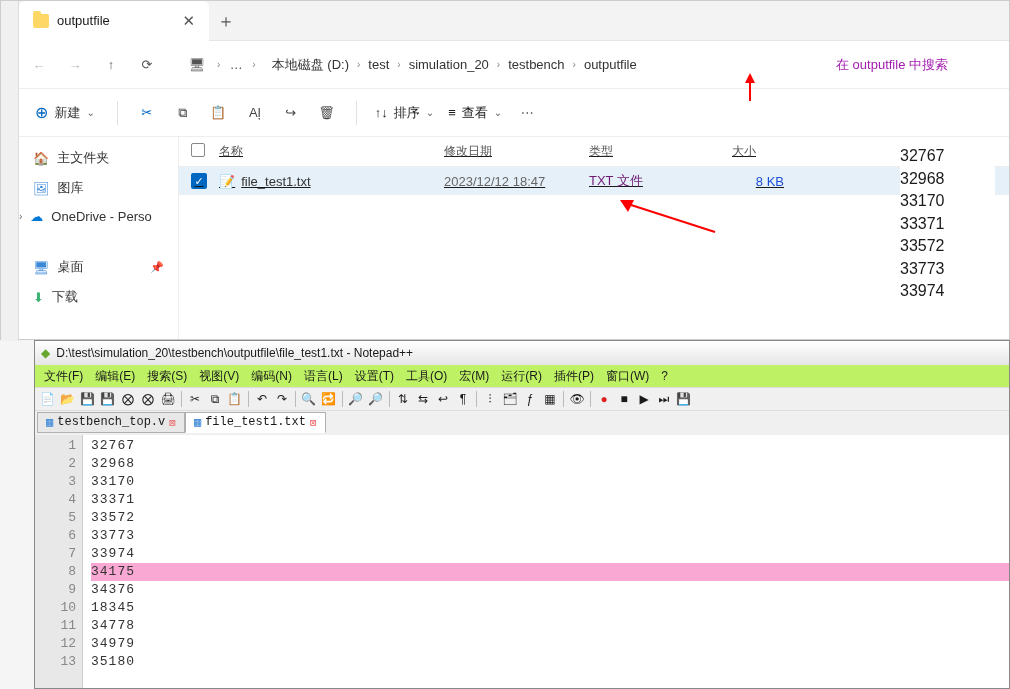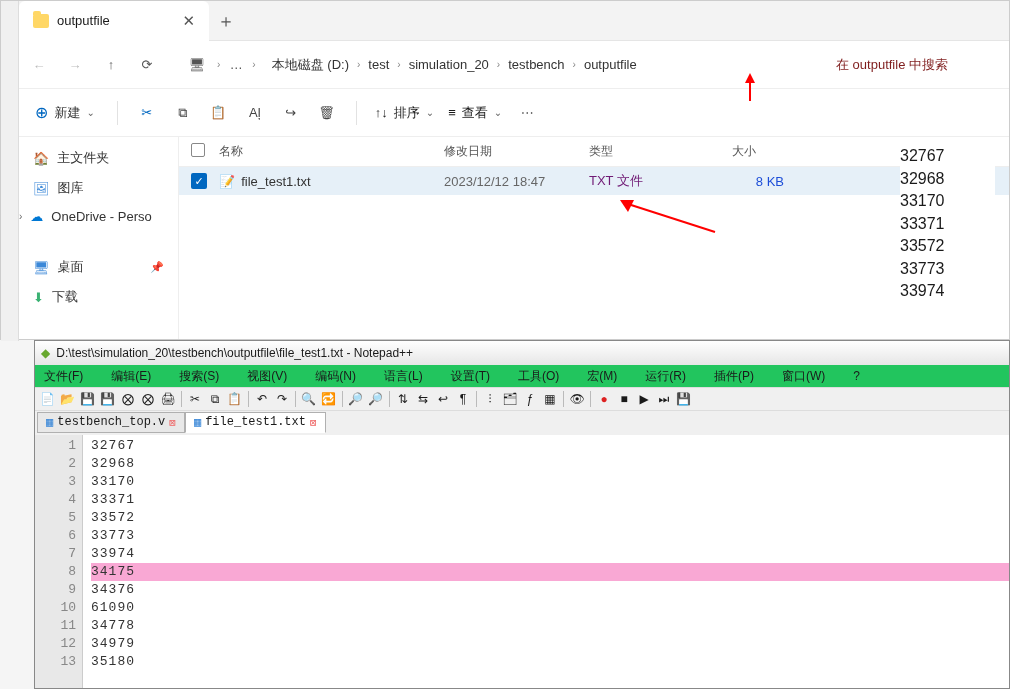--- a/index.html
+++ b/index.html
@@ -15,53 +15,53 @@
 .tab { display: flex; align-items: center; gap: 8px; padding: 0 14px; height: 40px; background: #fff; border-top-left-radius: 6px; border-top-right-radius: 6px; min-width: 190px; }
 .tab-close { margin-left: auto; color:#555; font-size:15px; }
 .tab-plus { width: 34px; text-align: center; color:#555; font-size:18px; }
 
 .nav-row { height: 48px; display:flex; align-items:center; padding: 0 14px 0 22px; gap:4px; border-bottom:1px solid #eee; }
 .nav-icon { width:32px; height:32px; display:flex; align-items:center; justify-content:center; color:#555; border-radius:4px; }
 .nav-icon.db { opacity: .4; }
 .breadcrumb { display:flex; align-items:center; gap:6px; margin-left:10px; color:#333; }
 .crumb { padding: 4px 2px; }
 .chev { color:#888; font-size:10px; }
-.search-box { margin-left:auto; width:165px; height:32px; display:flex; align-items:center; color:#7f1d1d; padding: 0 6px; }
+.search-box { margin-left:auto; width:165px; height:32px; display:flex; align-items:center; color:#a21caf; padding: 0 6px; }
 
 .toolbar { height:48px; display:flex; align-items:center; padding:0 24px; gap:2px; border-bottom:1px solid #eee; }
 .new-btn { display:flex; align-items:center; gap:6px; padding:6px 10px; color:#333; }
 .tb-sep { width:1px; height:24px; background:#e2e2e2; margin:0 10px; }
 .tb-icon { width:34px; height:34px; display:flex; align-items:center; justify-content:center; color:#444; border-radius:4px; }
 .tb-group { display:flex; align-items:center; gap:6px; padding:0 6px; }
 
 .explorer-body { position:absolute; top:136px; left:18px; right:0; bottom:0; display:flex; }
 .sidebar { width:160px; border-right:1px solid #eee; padding:6px 4px; }
 .side-item { display:flex; align-items:center; gap:8px; padding:6px 10px; color:#333; }
 .pin { margin-left:auto; color:#888; font-size:11px; }
 
-.file-pane { flex:1; position:relative; }
+.file-pane { flex:1; position:relative;text-decoration:underline; }
 .cols { display:flex; padding:6px 12px; color:#555; font-size:12px; border-bottom:1px solid #eee; }
 .col-check { width:28px; }
 .col-name { width:225px; }
 .col-date { width:145px; }
 .col-type { width:115px; }
 .col-size { width:80px; text-align:center; }
 .row { display:flex; align-items:center; padding:5px 12px; background:#e6f0f8; }
 .row .cell { font-size:13px; color:#333; }
 .checkbox { width:16px; height:16px; background:#0067c0; border-radius:2px; display:flex; align-items:center; justify-content:center; color:#fff; font-size:11px; }
 
 .right-numbers { position:absolute; right:14px; top:0; width:95px; background:#fff; font-size:16px; color:#1a1a1a; line-height:22.5px; padding-top:8px; }
 
 
 .arrow { position:absolute; pointer-events:none; }
 
 
 .npp { position:absolute; left:34px; top:340px; right:0; bottom:0; background:#f0f0f0; border:1px solid #888; }
 .npp-title { height:24px; background:linear-gradient(#fff,#e6e6e6); display:flex; align-items:center; padding:0 6px; gap:6px; font-size:12px; }
-.npp-menu { height:22px; display:flex; align-items:center; gap:18px; padding:0 4px; background:#22c55e; font-size:12px; }
+.npp-menu { height:22px; display:flex; align-items:center; gap:2px; padding:0 4px; background:#bef264; font-size:12px; }
 .npp-menu span { padding:2px 5px; }
 .npp-toolbar { height:24px; display:flex; align-items:center; gap:2px; padding:2px 4px; background:#f0f0f0; border-top:1px solid #ddd; border-bottom:1px solid #ddd; }
 .npp-tb-ic { width:18px; height:18px; display:flex; align-items:center; justify-content:center; font-size:12px; }
 .npp-tb-sep { width:1px; height:16px; background:#bbb; margin:0 2px; }
 .npp-tabs { height:22px; display:flex; align-items:center; background:#f0f0f0; padding:0 2px; gap:0; }
 .npp-tab { display:flex; align-items:center; gap:4px; padding:2px 8px; font-family:"Courier New",monospace; font-size:12px; background:#e8e8e8; border:1px solid #b0b0b0; }
 .npp-tab.active { background:#fff; border-bottom:1px solid #fff; }
 .npp-tab .x { color:#e66; font-size:11px; }
 .editor { position:absolute; top:94px; left:0; right:0; bottom:0; display:flex; background:#fff; }
 .gutter { width:48px; background:#e8e8e8; text-align:right; padding:2px 6px 0 0; font-family:"Courier New",monospace; font-size:13px; color:#888; line-height:18px; border-right:1px solid #ccc; }
@@ -309,19 +309,19 @@
     <div class="code">
       <div>32767</div>
       <div>32968</div>
       <div>33170</div>
       <div>33371</div>
       <div>33572</div>
       <div>33773</div>
       <div>33974</div>
       <div class="cur">34175</div>
       <div>34376</div>
-      <div>61090</div>
+      <div>18345</div>
       <div>34778</div>
       <div>34979</div>
       <div>35180</div>
     </div>
   </div>
 </div>
 
 </body></html>

